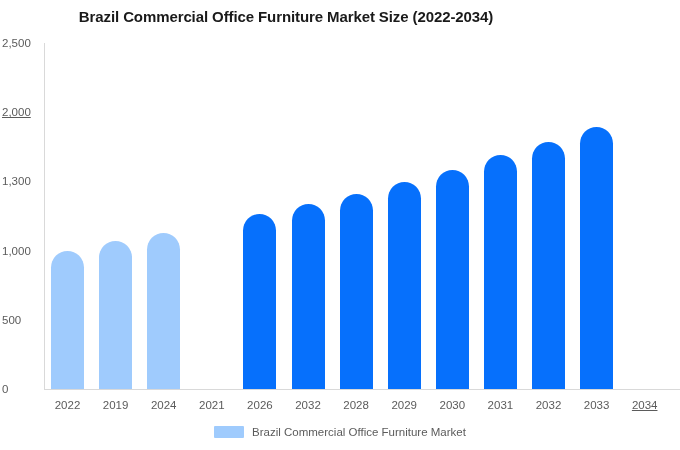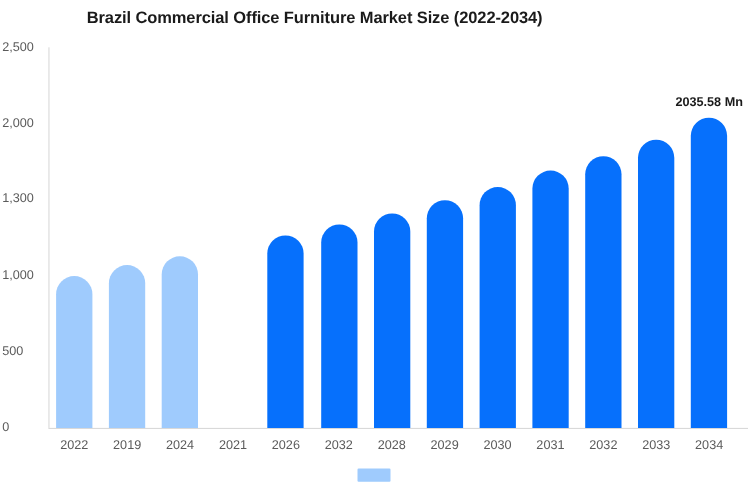--- a/index.html
+++ b/index.html
@@ -144,21 +144,21 @@
 
 <div id="chart-root">
 
   <div id="chart-title">Brazil Commercial Office Furniture Market Size (2022-2034)</div>
 
   <div id="y-ticks">
       <div class="y-tick" style="top: 389px;">0</div>
       <div class="y-tick" style="top: 319.8px;">500</div>
       <div class="y-tick" style="top: 250.6px;">1,000</div>
       <div class="y-tick" style="top: 181.4px;">1,300</div>
-      <div class="y-tick" style="top: 112.2px;">2,000</div>
+      <div class="y-tick" style="top: 112.2px; text-decoration: underline;">2,000</div>
       <div class="y-tick" style="top: 43px;">2,500</div>
     </div>
 
   <div id="y-axis-line"></div>
   <div id="x-axis-line"></div>
 
   <div id="plot-area">
       <div class="bar-slot" style="left: 7px; height: 346px;">
         <div class="bar" style="height: 138.4px; background: rgb(159, 203, 253);"></div>
       </div>
@@ -184,40 +184,37 @@
         <div class="bar" style="height: 219.502px; background: rgb(6, 112, 252);"></div>
       </div>
       <div class="bar-slot" style="left: 439.9px; height: 346px;">
         <div class="bar" style="height: 234.173px; background: rgb(6, 112, 252);"></div>
       </div>
       <div class="bar-slot" style="left: 488px; height: 346px;">
         <div class="bar" style="height: 247.182px; background: rgb(6, 112, 252);"></div>
       </div>
       <div class="bar-slot" style="left: 536.1px; height: 346px;">
         <div class="bar" style="height: 262.406px; background: rgb(6, 112, 252);"></div>
-      </div>
-      <div class="bar-slot" style="left: 584.2px; height: 346px;">
-        <div class="bar" style="height: 281.724px; background: rgb(6, 112, 252);"></div>
-        <div class="bar-label" style="bottom: 289.724px;">2035.58 Mn</div>
       </div>
     </div>
 
   <div id="x-ticks-holder">
       <div class="x-tick" style="left: 37.5px;">2022</div>
       <div class="x-tick" style="left: 85.6px;">2019</div>
       <div class="x-tick" style="left: 133.7px; text-align: center;">2024</div>
       <div class="x-tick" style="left: 181.8px;">2021</div>
       <div class="x-tick" style="left: 229.9px;">2026</div>
       <div class="x-tick" style="left: 278px;">2032</div>
       <div class="x-tick" style="left: 326.1px;">2028</div>
       <div class="x-tick" style="left: 374.2px;">2029</div>
       <div class="x-tick" style="left: 422.3px;">2030</div>
       <div class="x-tick" style="left: 470.4px;">2031</div>
       <div class="x-tick" style="left: 518.5px;">2032</div>
       <div class="x-tick" style="left: 566.6px;">2033</div>
-      <div class="x-tick" style="left: 614.7px;">2034</div>
+      <div class="x-tick" style="left: 614.7px; text-decoration: underline;">2034</div>
     </div>
 
   <div id="legend">
     <span id="legend-swatch" style="background: rgb(159, 203, 253);"></span>
+    <span id="legend-label">Brazil Commercial Office Furniture Market</span>
   </div>
 
 </div>
 
 </body></html>

